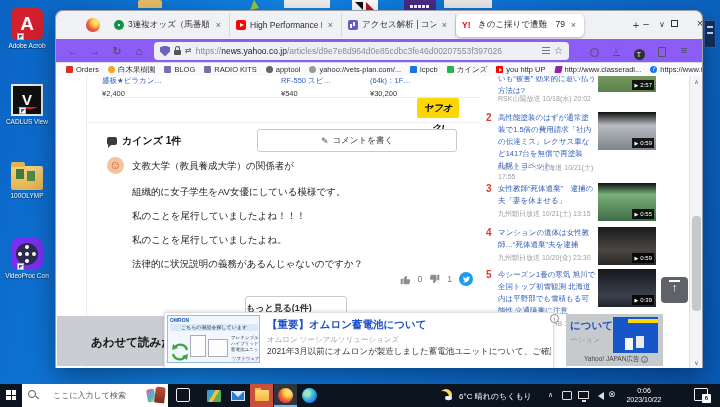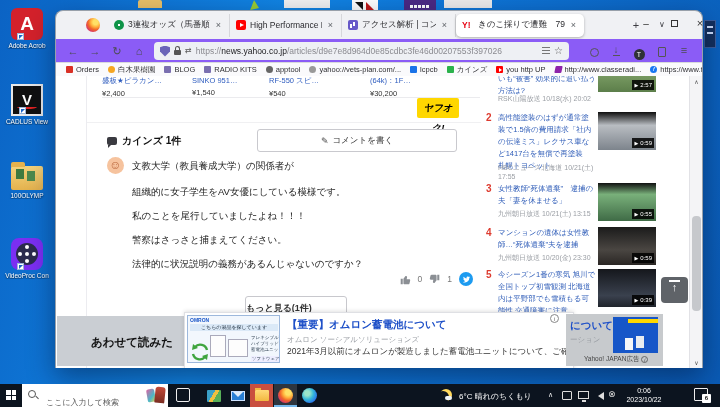--- a/index.html
+++ b/index.html
@@ -92,21 +92,21 @@
   .bmi9::after{content:"";position:absolute;left:2.5px;top:1.5px;border-left:3px solid #fff;border-top:2px solid transparent;border-bottom:2px solid transparent}
   .bmi10{background:#8e24aa;transform:skewX(-12deg)}
   .bmi11{background:#1877f2;border-radius:50%;color:#fff;font-size:6px;line-height:7px;text-align:center}
   .bmi11::before{content:"f"}
   
   .content{position:absolute;left:0;top:65px;right:0;bottom:0;background:#fff;overflow:hidden}
   .main-col{position:absolute;left:30px;top:0;width:395px;height:100%;border-left:1px solid #ececf0}
   .auc-item{position:absolute;top:0;width:86px}
   .auc-title{display:block;font-size:7.5px;color:#2e5cbf;white-space:nowrap;overflow:hidden;cursor:pointer}
   .auc-price{display:block;font-size:7.5px;color:#333;margin-top:3px}
-  .auc1{left:15px}.auc2{left:105px}.auc3{left:182px}.auc4{left:283px}
+  .auc1{left:15px}.auc2{left:105px}.auc3{left:194px}.auc4{left:283px}
   .auc-div{position:absolute;left:15px;top:21px;width:378px;border-top:1px solid #ebebee}
   .yahuoku{position:absolute;right:22px;top:22px;width:42px;height:20px;background:#ffd700;border-radius:2px;color:#000;font-weight:bold;font-style:italic;font-size:9.5px;text-align:center;line-height:20px;cursor:pointer}
   .cmt-sep{position:absolute;left:0;top:46px;width:100%;border-top:1px solid #f0f0f2}
   .cmt-head{position:absolute;left:20px;top:58px;display:flex;align-items:center;gap:5px;font-size:10px;font-weight:bold;color:#111}
   .bubble{width:10px;height:8px;background:#3a3a40;border-radius:2px;position:relative}
   .bubble::after{content:"";position:absolute;left:1px;bottom:-3px;border-top:3px solid #3a3a40;border-right:3px solid transparent}
   .write-btn{position:absolute;left:170px;top:53px;width:200px;height:23px;background:#fff;border:1px solid #c9c9ce;border-radius:3px;display:flex;align-items:center;justify-content:center;gap:4px;font-size:8.5px;color:#333;cursor:pointer}
   .pencil::before{content:"✎";font-size:9px;color:#444}
   .avatar{position:absolute;left:20px;top:81px;width:17px;height:17px;border-radius:50%;background:#f6c39e;color:#b9663c;font-size:12px;line-height:16px;text-align:center}
   .avatar::before{content:"☺"}
@@ -140,21 +140,21 @@
   
   .scrolltop{position:absolute;left:605px;top:201px;width:27px;height:26px;background:#5f6368;border-radius:4px;z-index:6;cursor:pointer;text-align:center}
   .scrolltop i{display:inline-block;margin-top:3px;width:11px;border-top:2px solid #fff;color:#fff;font-size:11px;line-height:15px;font-style:normal}
   .scrolltop i::after{content:"↑";display:block;margin-top:-2px}
   .vscroll{position:absolute;left:633px;top:0;width:14px;height:100%;background:#f4f4f6;border-left:1px solid #e2e2e6;z-index:7}
   .vs-up,.vs-down{position:absolute;left:0;width:100%;text-align:center;font-size:6px;color:#555;cursor:pointer}
   .vs-up{top:2px}.vs-up::before{content:"∧"}
   .vs-down{bottom:2px}.vs-down::before{content:"∨"}
   .vs-thumb{position:absolute;left:2px;top:140px;width:9px;height:95px;background:#c6c8cc;border-radius:4px;cursor:grab}
   
-  .ad-overlay{position:absolute;left:128px;top:236px;width:390px;height:63px;background:#fff;border:1px solid #dfe0e4;box-shadow:0 -1px 4px rgba(0,0,0,.12);z-index:5}
+  .ad-overlay{position:absolute;left:108px;top:236px;width:390px;height:63px;background:#fff;border:1px solid #dfe0e4;box-shadow:0 -1px 4px rgba(0,0,0,.12);z-index:5}
   .ad-img{position:absolute;left:2px;top:2px;width:93px;height:48px;background:#f2f7fd;border:1px solid #9db8dc;overflow:hidden}
   .ad-brand{position:absolute;left:2px;top:1px;font-size:5px;font-weight:bold;color:#1a56c8}
   .ad-catch{position:absolute;left:2px;top:8px;width:88px;background:#dbe9f7;font-size:5px;color:#123;text-align:center;line-height:7px}
   .appl{position:absolute;background:#fdfdfd;border:1px solid #aab}
   .appl1{left:22px;top:19px;width:16px;height:22px}
   .appl2{left:40px;top:23px;width:20px;height:18px}
   .recyc{position:absolute;left:2px;top:26px;width:20px;height:20px}
   .adcapt{position:absolute;left:63px;font-size:4.5px;color:#345;line-height:6px;white-space:nowrap}
   .cap1{top:19px}.cap2{top:25px}.cap3{top:31px}.cap4{top:40px;background:#eef;padding:0 1px}
   .ad-headline{position:absolute;left:102px;top:5px;font-size:10.5px;font-weight:bold;color:#1e50c8;white-space:nowrap;cursor:pointer}
@@ -170,21 +170,21 @@
   .yj-banner::before{content:"";position:absolute;right:0;top:2px;width:30px;height:4px;background:#ffd800}
   .yj-banner i{position:absolute;left:12px;bottom:3px;width:8px;height:12px;background:#f4f6f8;box-shadow:11px -2px 0 #e8ecf0}
   .yj-label{position:absolute;left:18px;bottom:2px;display:flex;align-items:center;gap:2px;font-size:6.5px;color:#444;white-space:nowrap}
   .yj-info{width:7px;height:7px;border:1px solid #666;border-radius:50%;font-size:5px;line-height:6px;text-align:center}
   .yj-info::before{content:"i"}
   
   .taskbar{position:absolute;left:0;bottom:0;width:720px;height:23px;background:#0c141f;z-index:10}
   .startbtn{position:absolute;left:0;top:0;width:22px;height:23px;cursor:pointer}
   .winlogo{position:absolute;left:6px;top:6px;width:10px;height:10px;display:grid;grid-template-columns:1fr 1fr;grid-template-rows:1fr 1fr;gap:1px}
   .winlogo b{background:#fff}
-  .searchbox{position:absolute;left:22px;top:0;width:146px;height:23px;background:#fff;display:flex;align-items:flex-end;padding-left:24px;cursor:text}
+  .searchbox{position:absolute;left:22px;top:0;width:146px;height:23px;background:#fff;display:flex;align-items:center;padding-left:31px;cursor:text}
   .mag{position:absolute;left:6px;top:6px;width:8px;height:8px;border:1.4px solid #555;border-radius:50%}
   .mag::after{content:"";position:absolute;left:6px;top:6px;width:4px;height:1.4px;background:#555;transform:rotate(45deg)}
   .searchbox input{border:none;outline:none;font-size:8px;width:88px;color:#333;font-family:inherit}
   .searchbox input::placeholder{color:#555}
   .sdeco{position:absolute;right:3px;top:3px;width:18px;height:17px}
   .sdeco::before{content:"";position:absolute;left:0;top:2px;width:8px;height:13px;background:linear-gradient(135deg,#e05fa0,#4ab8c8 60%,#e8d44c);border-radius:2px;transform:rotate(-10deg)}
   .sdeco::after{content:"";position:absolute;right:0;top:0;width:10px;height:16px;background:linear-gradient(#c44a3a,#7a2d22);border-radius:3px 3px 1px 1px;transform:rotate(6deg)}
   .taskview{position:absolute;left:176px;top:4px;width:14px;height:14px;border:1.4px solid #eee;border-radius:2px;cursor:pointer}
   .tb-app{position:absolute;top:0;width:23px;height:23px;display:flex;align-items:center;justify-content:center;cursor:pointer}
   .app1{left:202px}.app2{left:226px}.app3{left:250px}.app4{left:274px}.app5{left:298px}
@@ -347,24 +347,20 @@
 
     </div>
 
     <div class="content">
 
       <div class="main-col">
         <div class="auc-item auc1">
           <a class="auc-title">盛板★ピラカン…</a>
           <span class="auc-price">¥2,400</span>
         </div>
-        <div class="auc-item auc2">
-          <a class="auc-title">SINKO 951…</a>
-          <span class="auc-price">¥1,540</span>
-        </div>
         <div class="auc-item auc3">
           <a class="auc-title">RF-550 スピ…</a>
           <span class="auc-price">¥540</span>
         </div>
         <div class="auc-item auc4">
           <a class="auc-title">(64k)：1F…</a>
           <span class="auc-price">¥30,200</span>
         </div>
         <div class="auc-div"></div>
         <div class="yahuoku">ヤフオク!</div>
@@ -376,21 +372,21 @@
         </div>
         <div class="write-btn">
           <span class="pencil"></span>
           <span>コメントを書く</span>
         </div>
 
         <span class="avatar"></span>
         <p class="cline cl0">文教大学（教員養成大学）の関係者が</p>
         <p class="cline cl1">組織的に女子学生をAV女優にしている模様です。</p>
         <p class="cline cl2">私のことを尾行していましたよね！！！</p>
-        <p class="cline cl3">警察はさっさと捕まえてください。</p>
+        <p class="cline cl3">私のことを尾行していましたよね。</p>
         <p class="cline cl4">法律的に状況説明の義務があるんじゃないのですか？</p>
 
         <div class="reactions">
           <svg width="11" height="11" viewBox="0 0 16 16">
               <path d="M1 7h3v8H1zM5 14l1 1h6c1 0 1.6-.5 1.8-1.3l1-4.2c.2-.9-.5-1.7-1.4-1.7H9.7l.6-3.2C10.4 3.7 9.9 3 9.1 2.9L8 2.8 5 7z" fill="#8b8f94"></path>
             </svg>
           <span>0</span>
           <svg width="11" height="11" viewBox="0 0 16 16" style="transform:rotate(180deg)">
               <path d="M1 7h3v8H1zM5 14l1 1h6c1 0 1.6-.5 1.8-1.3l1-4.2c.2-.9-.5-1.7-1.4-1.7H9.7l.6-3.2C10.4 3.7 9.9 3 9.1 2.9L8 2.8 5 7z" fill="#8b8f94"></path>
             </svg>

